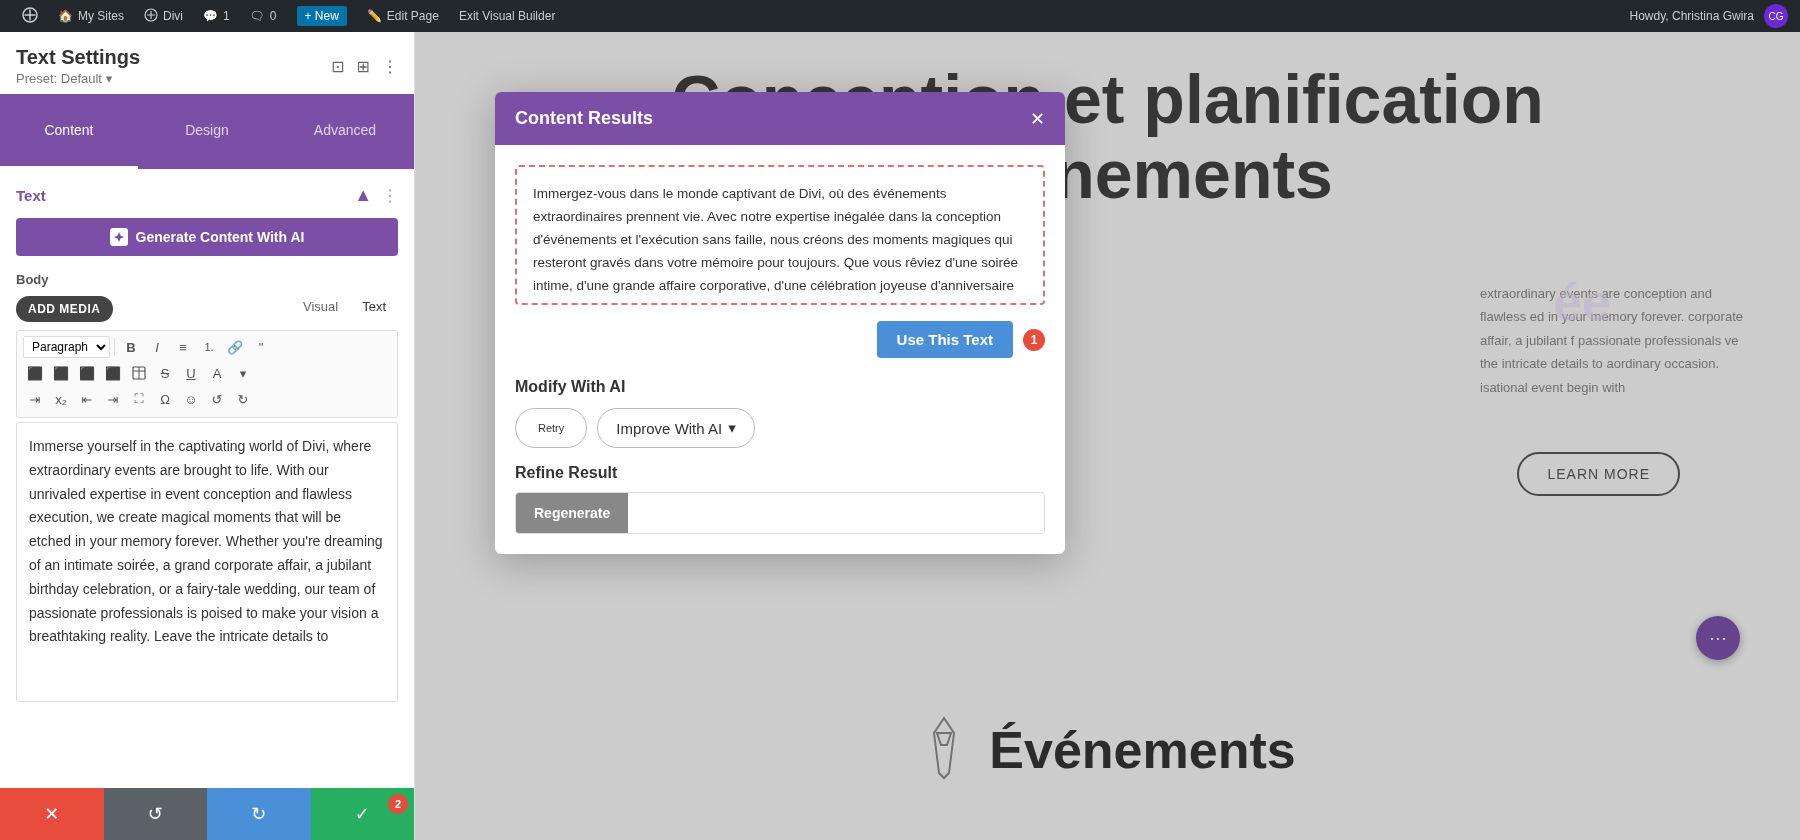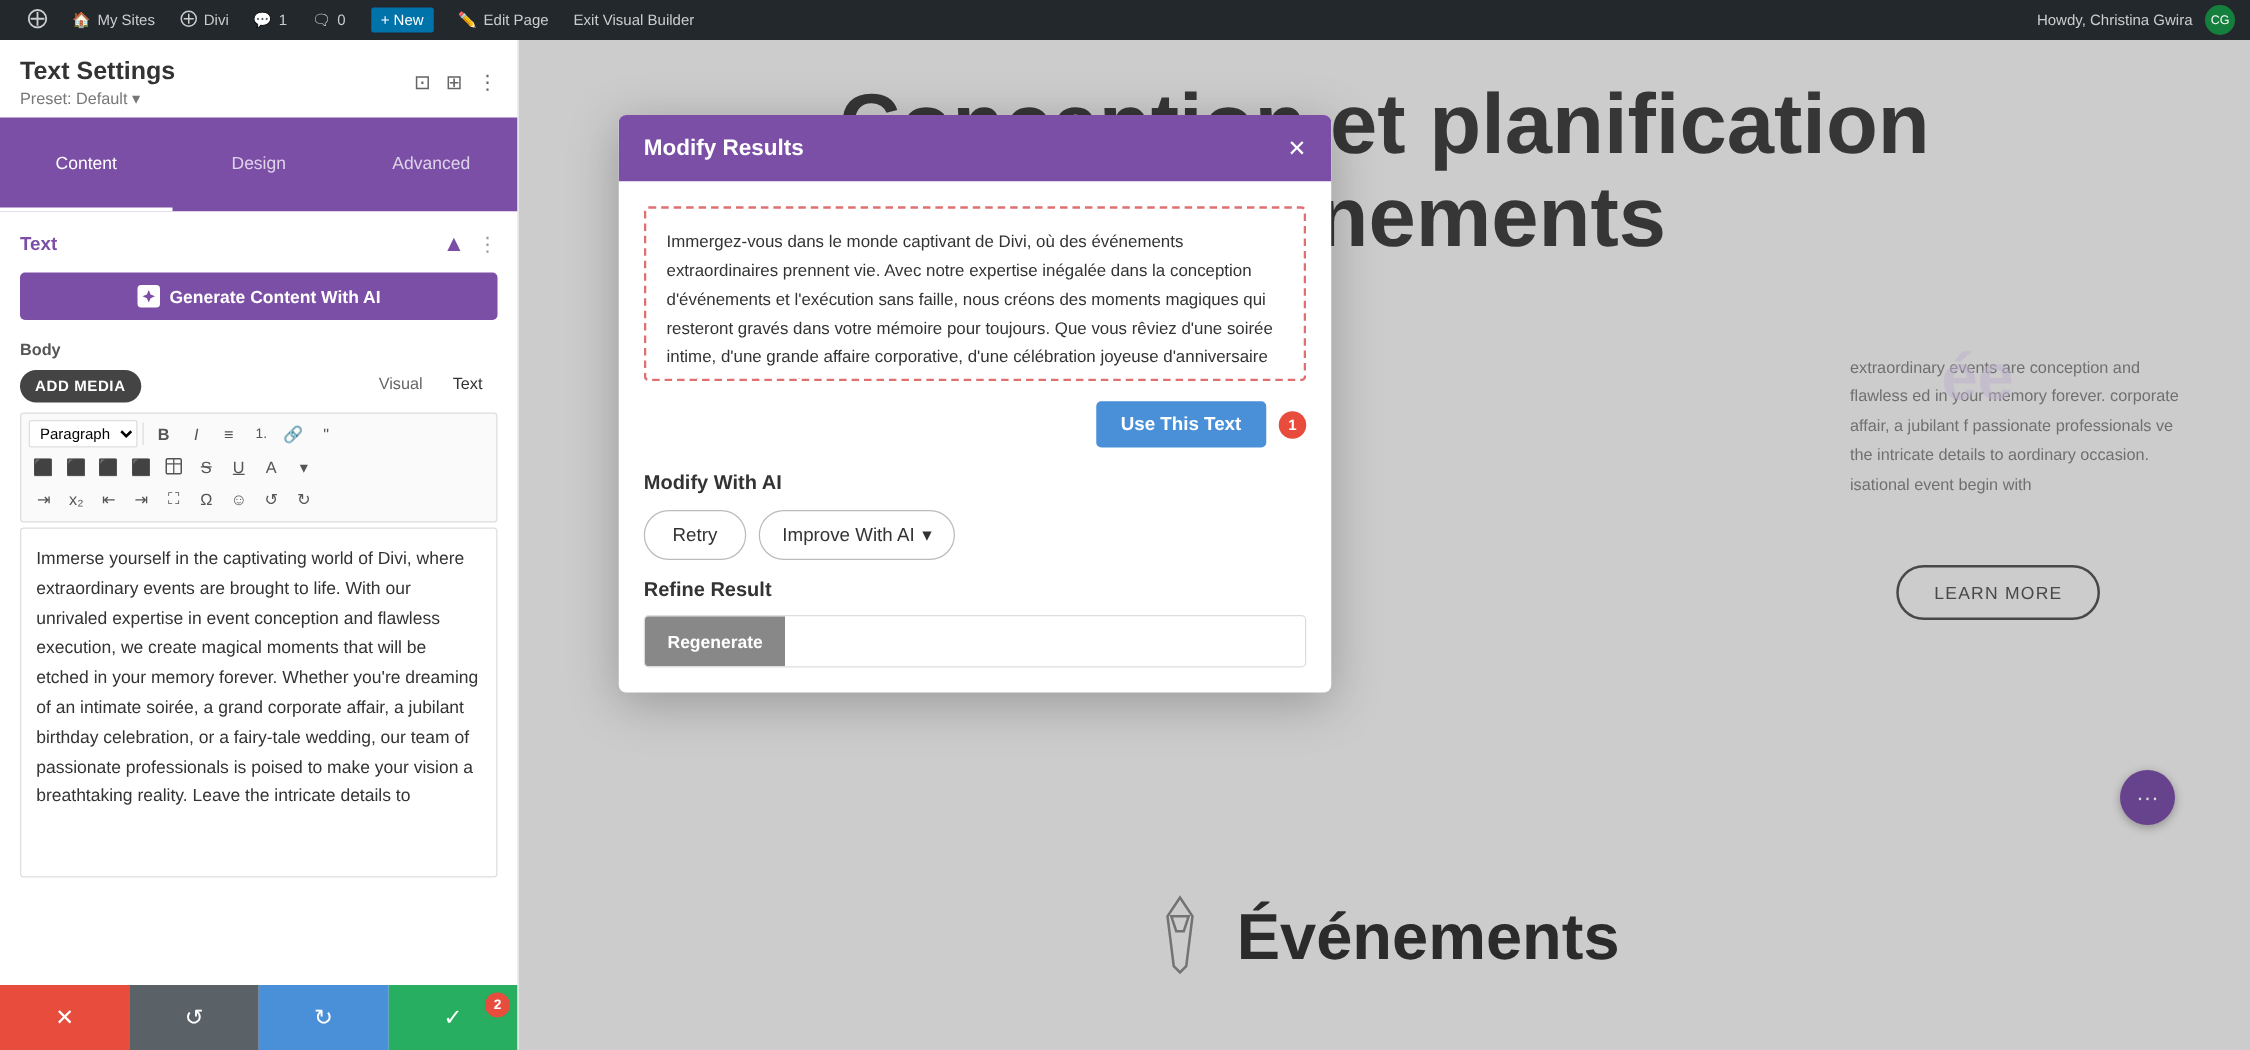--- a/index.html
+++ b/index.html
@@ -33,21 +33,21 @@
       color: #fff;
       padding: 3px 8px;
       border-radius: 2px;
       font-size: 12px;
       cursor: pointer;
     }
     .howdy { color: #ccc; font-size: 12px; padding: 0 10px; }
     .avatar-circle {
       width: 24px; height: 24px;
       border-radius: 50%;
-      background: #15803d;
+      background: #6d28d9;
       display: flex; align-items: center; justify-content: center;
       font-size: 10px; color: #fff;
     }
 
     
     .main-layout {
       display: flex;
       flex: 1;
       overflow: hidden;
     }
@@ -411,21 +411,21 @@
     }
     .modify-buttons {
       display: flex;
       gap: 10px;
     }
     .retry-btn {
       border: 1px solid #bbb;
       background: #fff;
       border-radius: 20px;
       padding: 10px 22px;
-      font-size: 15px;
+      font-size: 11px;
       color: #333;
       cursor: pointer;
       font-weight: 500;
     }
     .improve-btn {
       border: 1px solid #bbb;
       background: #fff;
       border-radius: 20px;
       padding: 10px 18px;
       font-size: 15px;
@@ -693,21 +693,21 @@
     </div>
 
     <div class="chat-fab">
       <span>···</span>
     </div>
 
     <div class="modal-overlay">
       <div class="modal">
 
         <div class="modal-header">
-          <span class="modal-title">Modify Results</span>
+          <span class="modal-title">Content Results</span>
           <button class="modal-close">✕</button>
         </div>
 
         <div class="modal-body">
 
           <div class="generated-text-box">Immergez-vous dans le monde captivant de Divi, où des événements extraordinaires prennent vie. Avec notre expertise inégalée dans la conception d'événements et l'exécution sans faille, nous créons des moments magiques qui resteront gravés dans votre mémoire pour toujours. Que vous rêviez d'une soirée intime, d'une grande affaire corporative, d'une célébration joyeuse d'anniversaire ou d'un mariage de</div>
 
           <div class="use-text-area">
             <button class="use-text-btn">Use This Text</button>
             <div class="badge-red">1</div>

